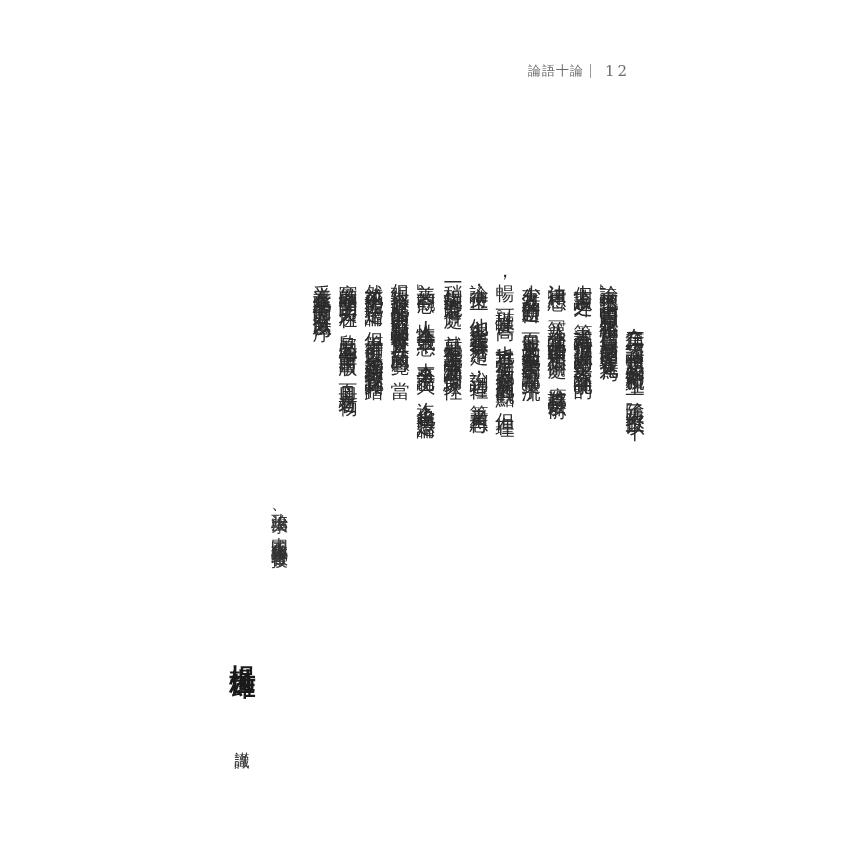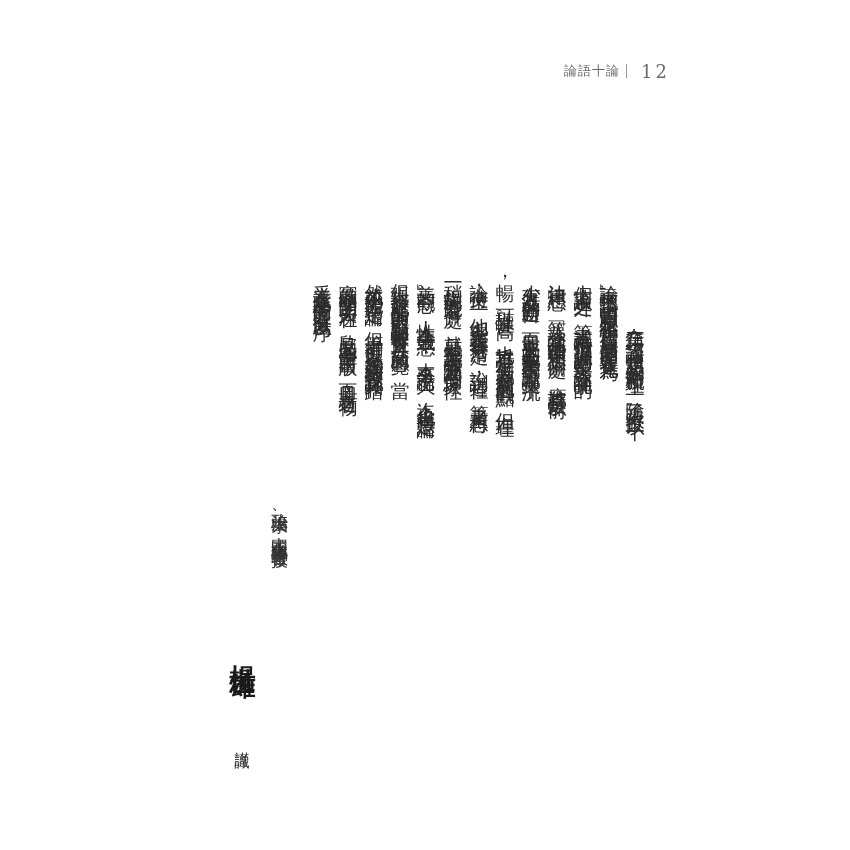--- a/index.html
+++ b/index.html
@@ -11,39 +11,39 @@
       width: 850px;
       height: 850px;
       position: relative;
       overflow: hidden;
       font-family: "DejaVu Serif", "Liberation Serif", serif;
       color: #2a2a2a;
     }
     .header {
       position: absolute;
       top: 61px;
-      left: 564px;
+      left: 528px;
       height: 20px;
       display: flex;
       align-items: center;
       font-family: "DejaVu Sans", "Liberation Sans", sans-serif;
       font-size: 13px;
       color: #6a6a6a;
       letter-spacing: 1px;
     }
     .header .sep {
       display: inline-block;
       width: 1px;
       height: 14px;
       background: #9a9a9a;
       margin: 0 14px 0 6px;
     }
     .header .page {
       font-family: "DejaVu Serif", serif;
-      font-size: 18px;
+      font-size: 15px;
       letter-spacing: 3px;
       color: #6a6a6a;
     }
     .col {
       position: absolute;
       writing-mode: vertical-rl;
       font-size: 19px;
       line-height: 22px;
       letter-spacing: 2.9px;
       white-space: nowrap;

